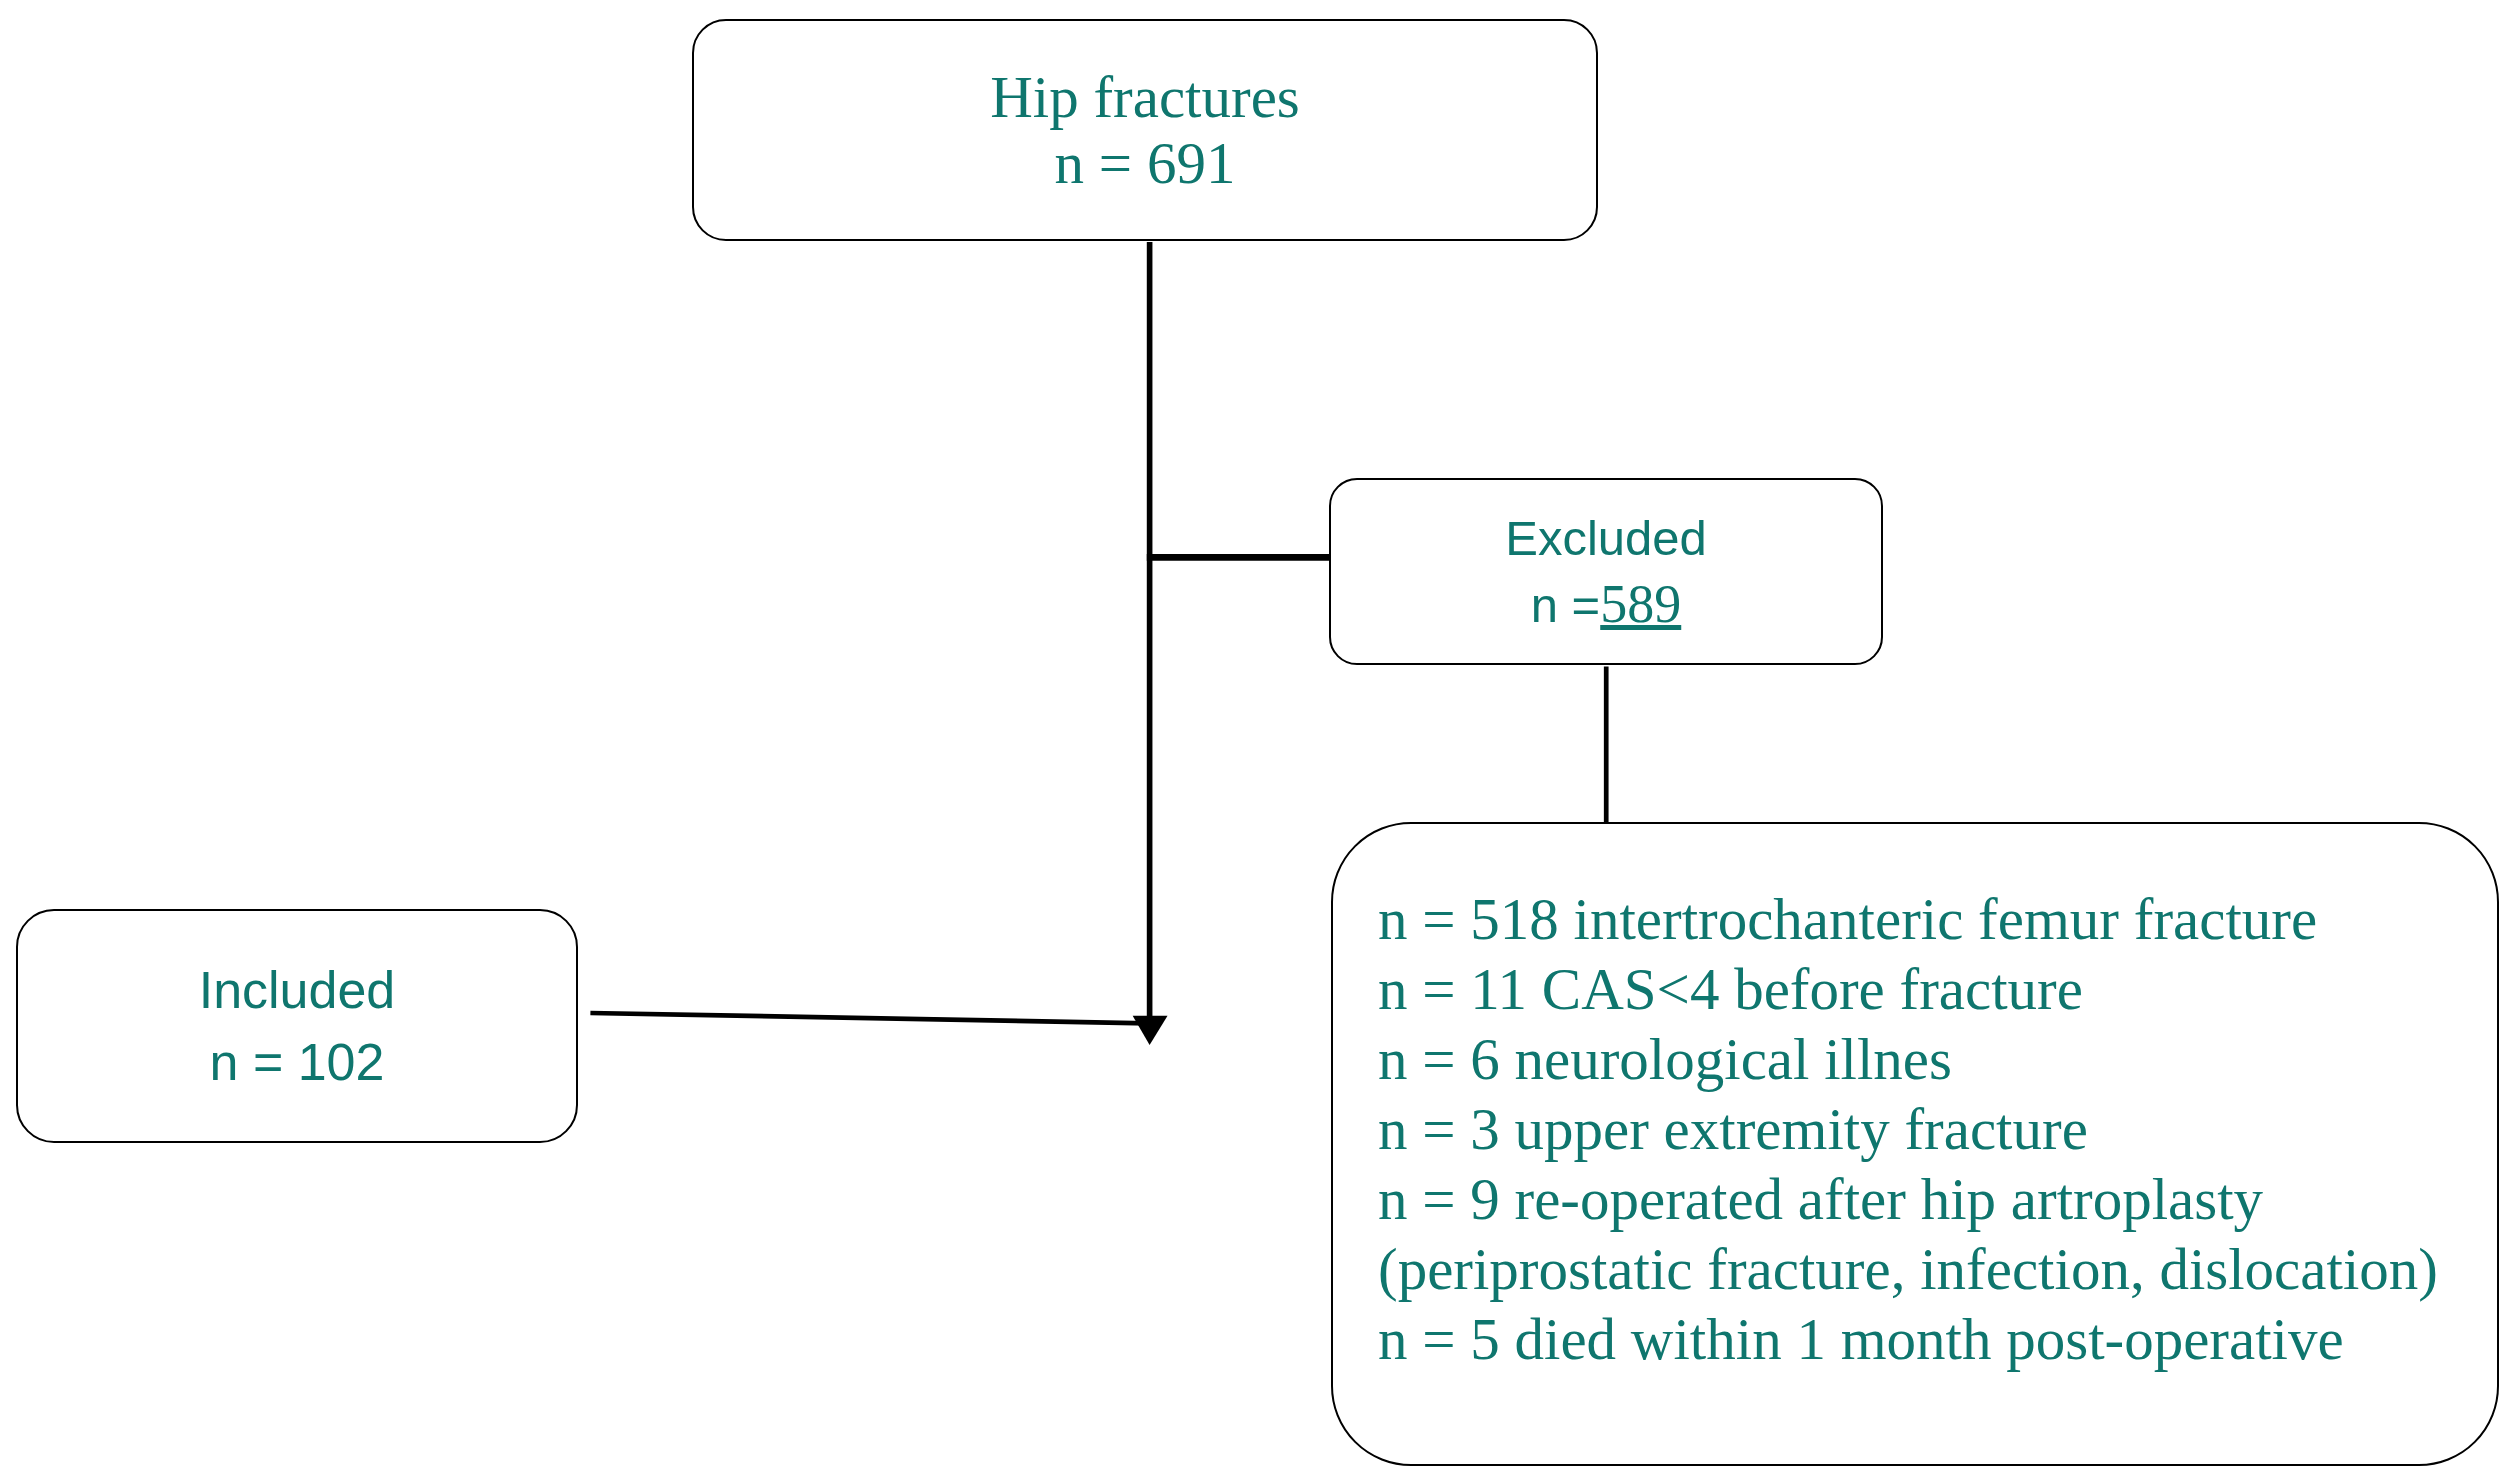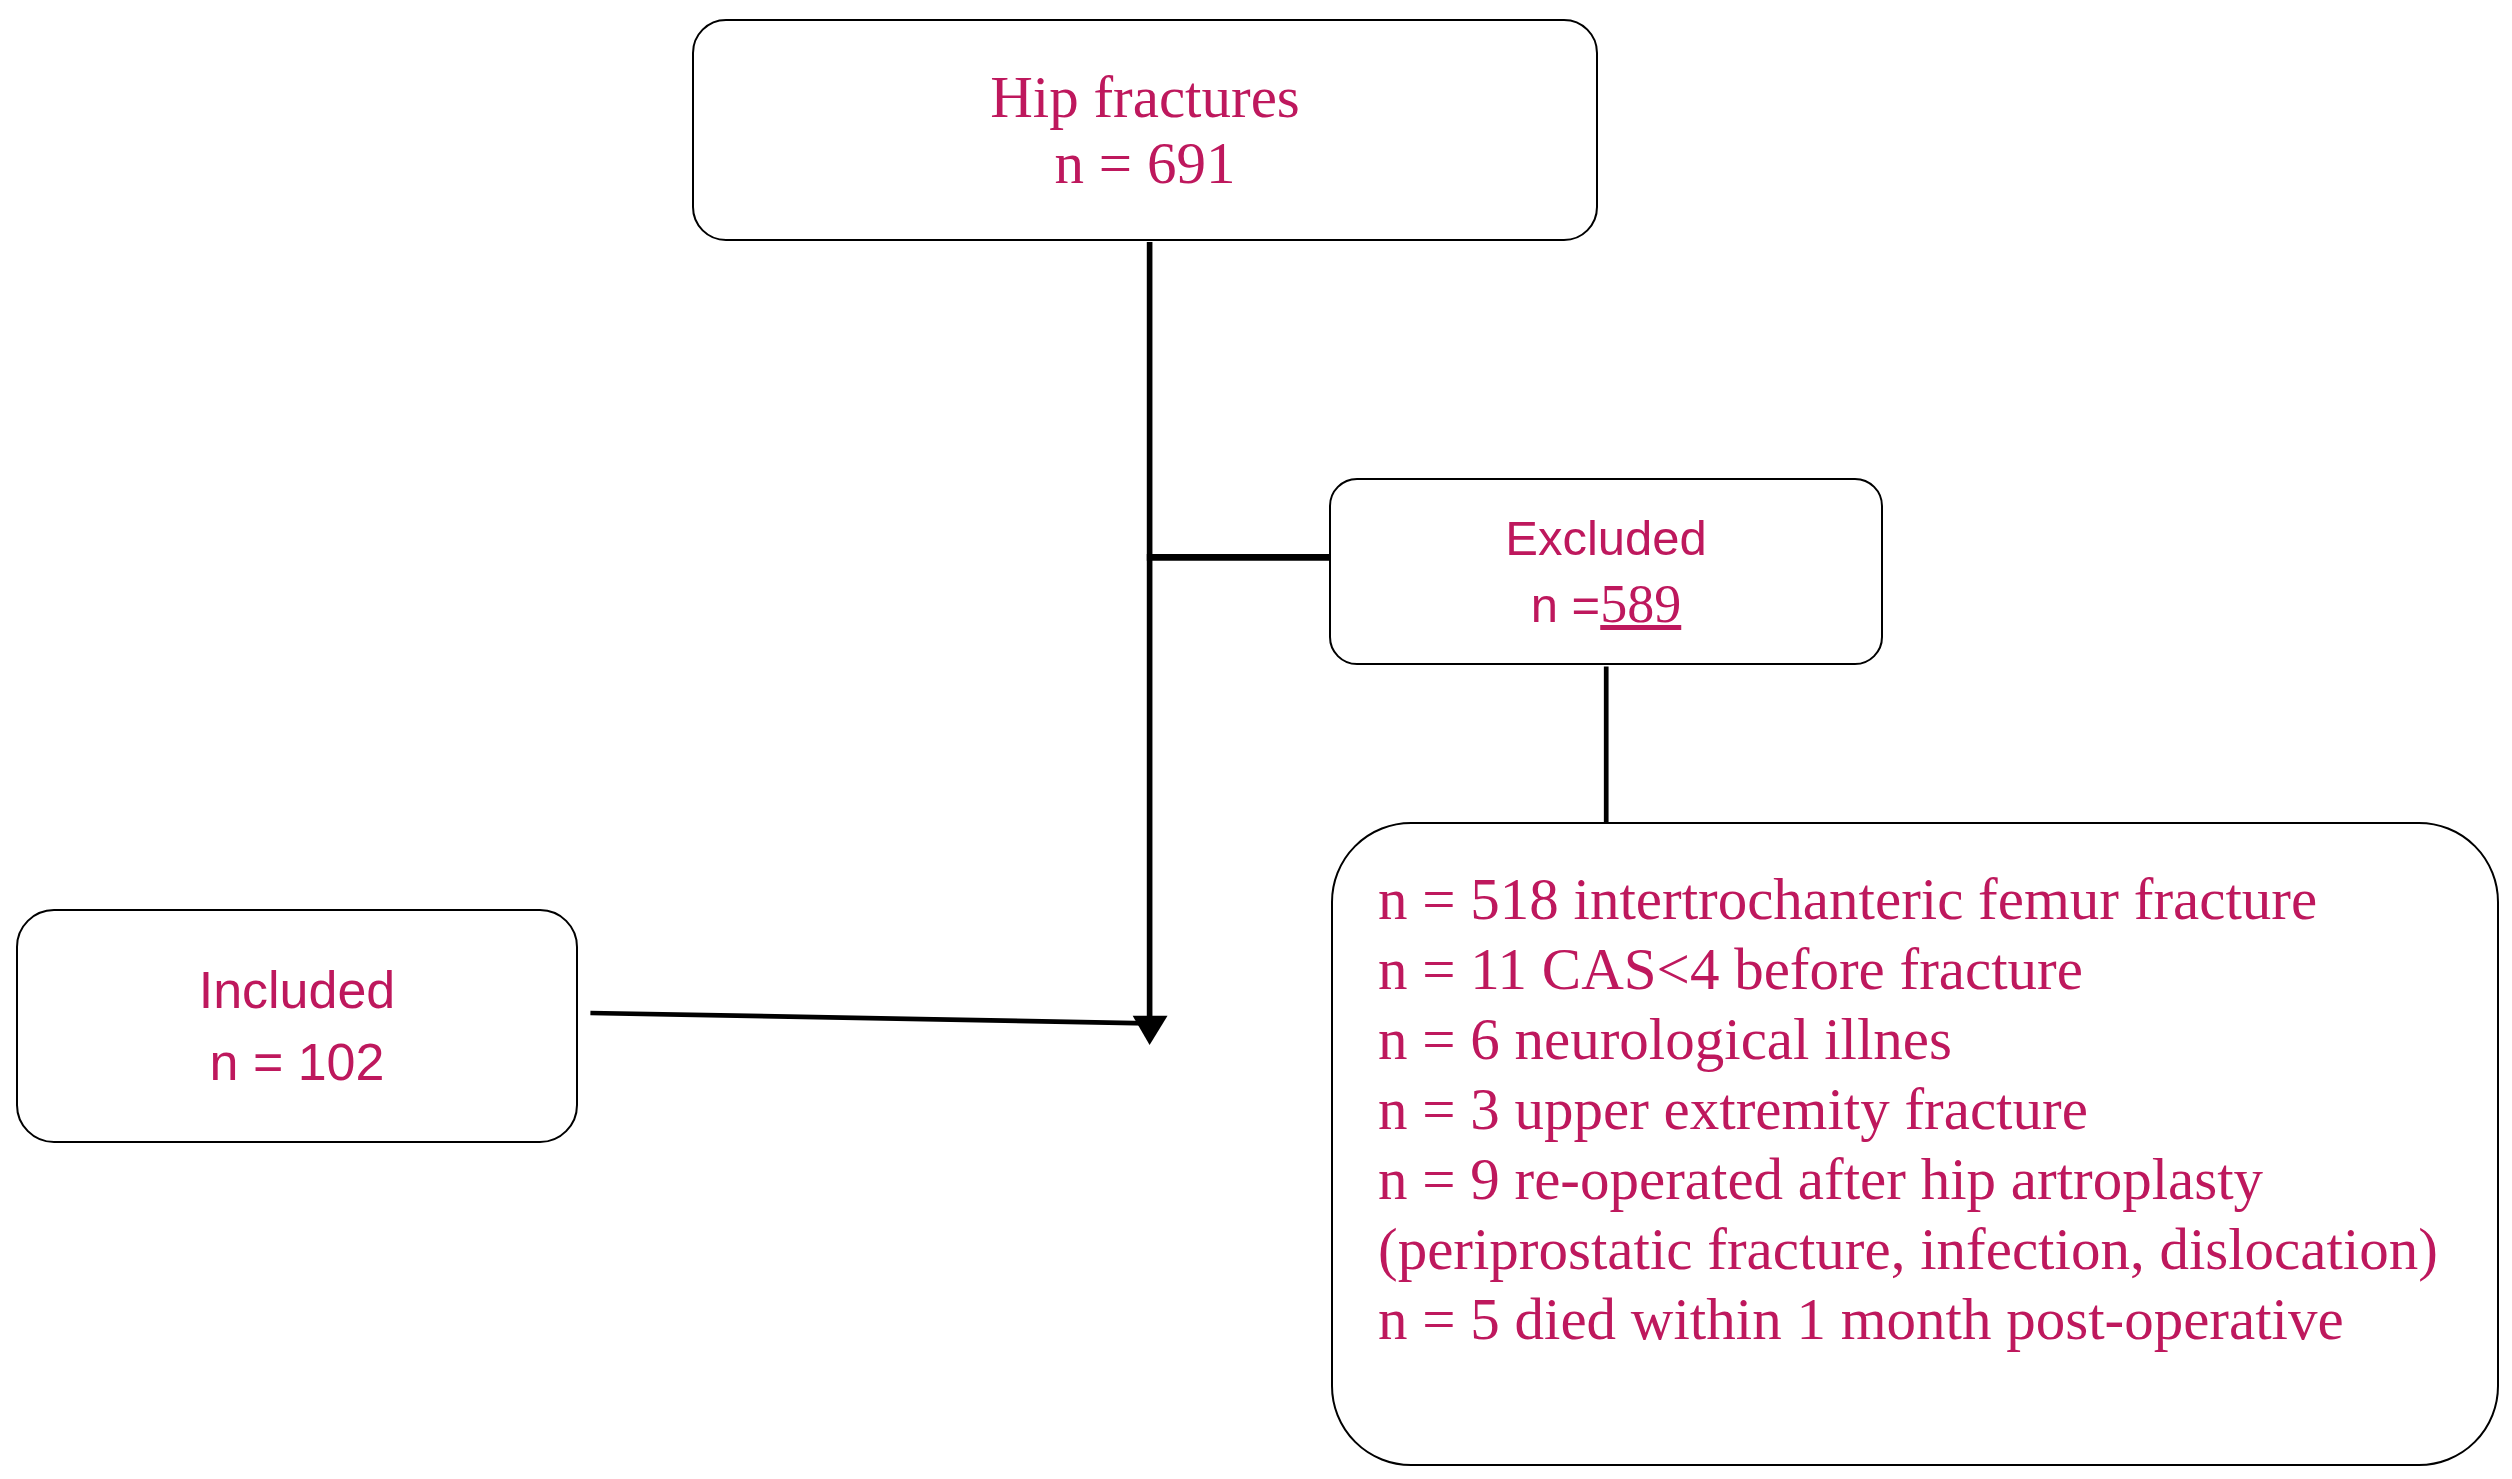--- a/index.html
+++ b/index.html
@@ -5,21 +5,21 @@
   html, body {
     margin: 0;
     padding: 0;
     background: #ffffff;
   }
   .canvas {
     position: relative;
     width: 2512px;
     height: 1479px;
     background: #ffffff;
-    color: #be185d;
+    color: #0f766e;
     overflow: hidden;
   }
   .edges-layer {
     position: absolute;
     left: 0; top: 0;
     width: 2512px;
     height: 1479px;
   }
   .node {
     position: absolute;
@@ -56,21 +56,21 @@
     border-radius: 38px;
     font-size: 52px; line-height: 72px;
   }
   #box-reasons {
     left: 1331px; top: 822px;
     width: 1168px; height: 644px;
     border-radius: 80px;
     font-size: 59px; line-height: 70px;
     justify-content: flex-start;
     text-align: left;
-    padding: 40px 17px 0 45px;
+    padding: 60px 17px 0 45px;
   }
   .line { white-space: nowrap; }
 </style>
 </head>
 <body>
 
 <div class="canvas">
 
   <svg class="edges-layer" viewBox="0 0 2668 1571" xmlns="http://www.w3.org/2000/svg">
 

